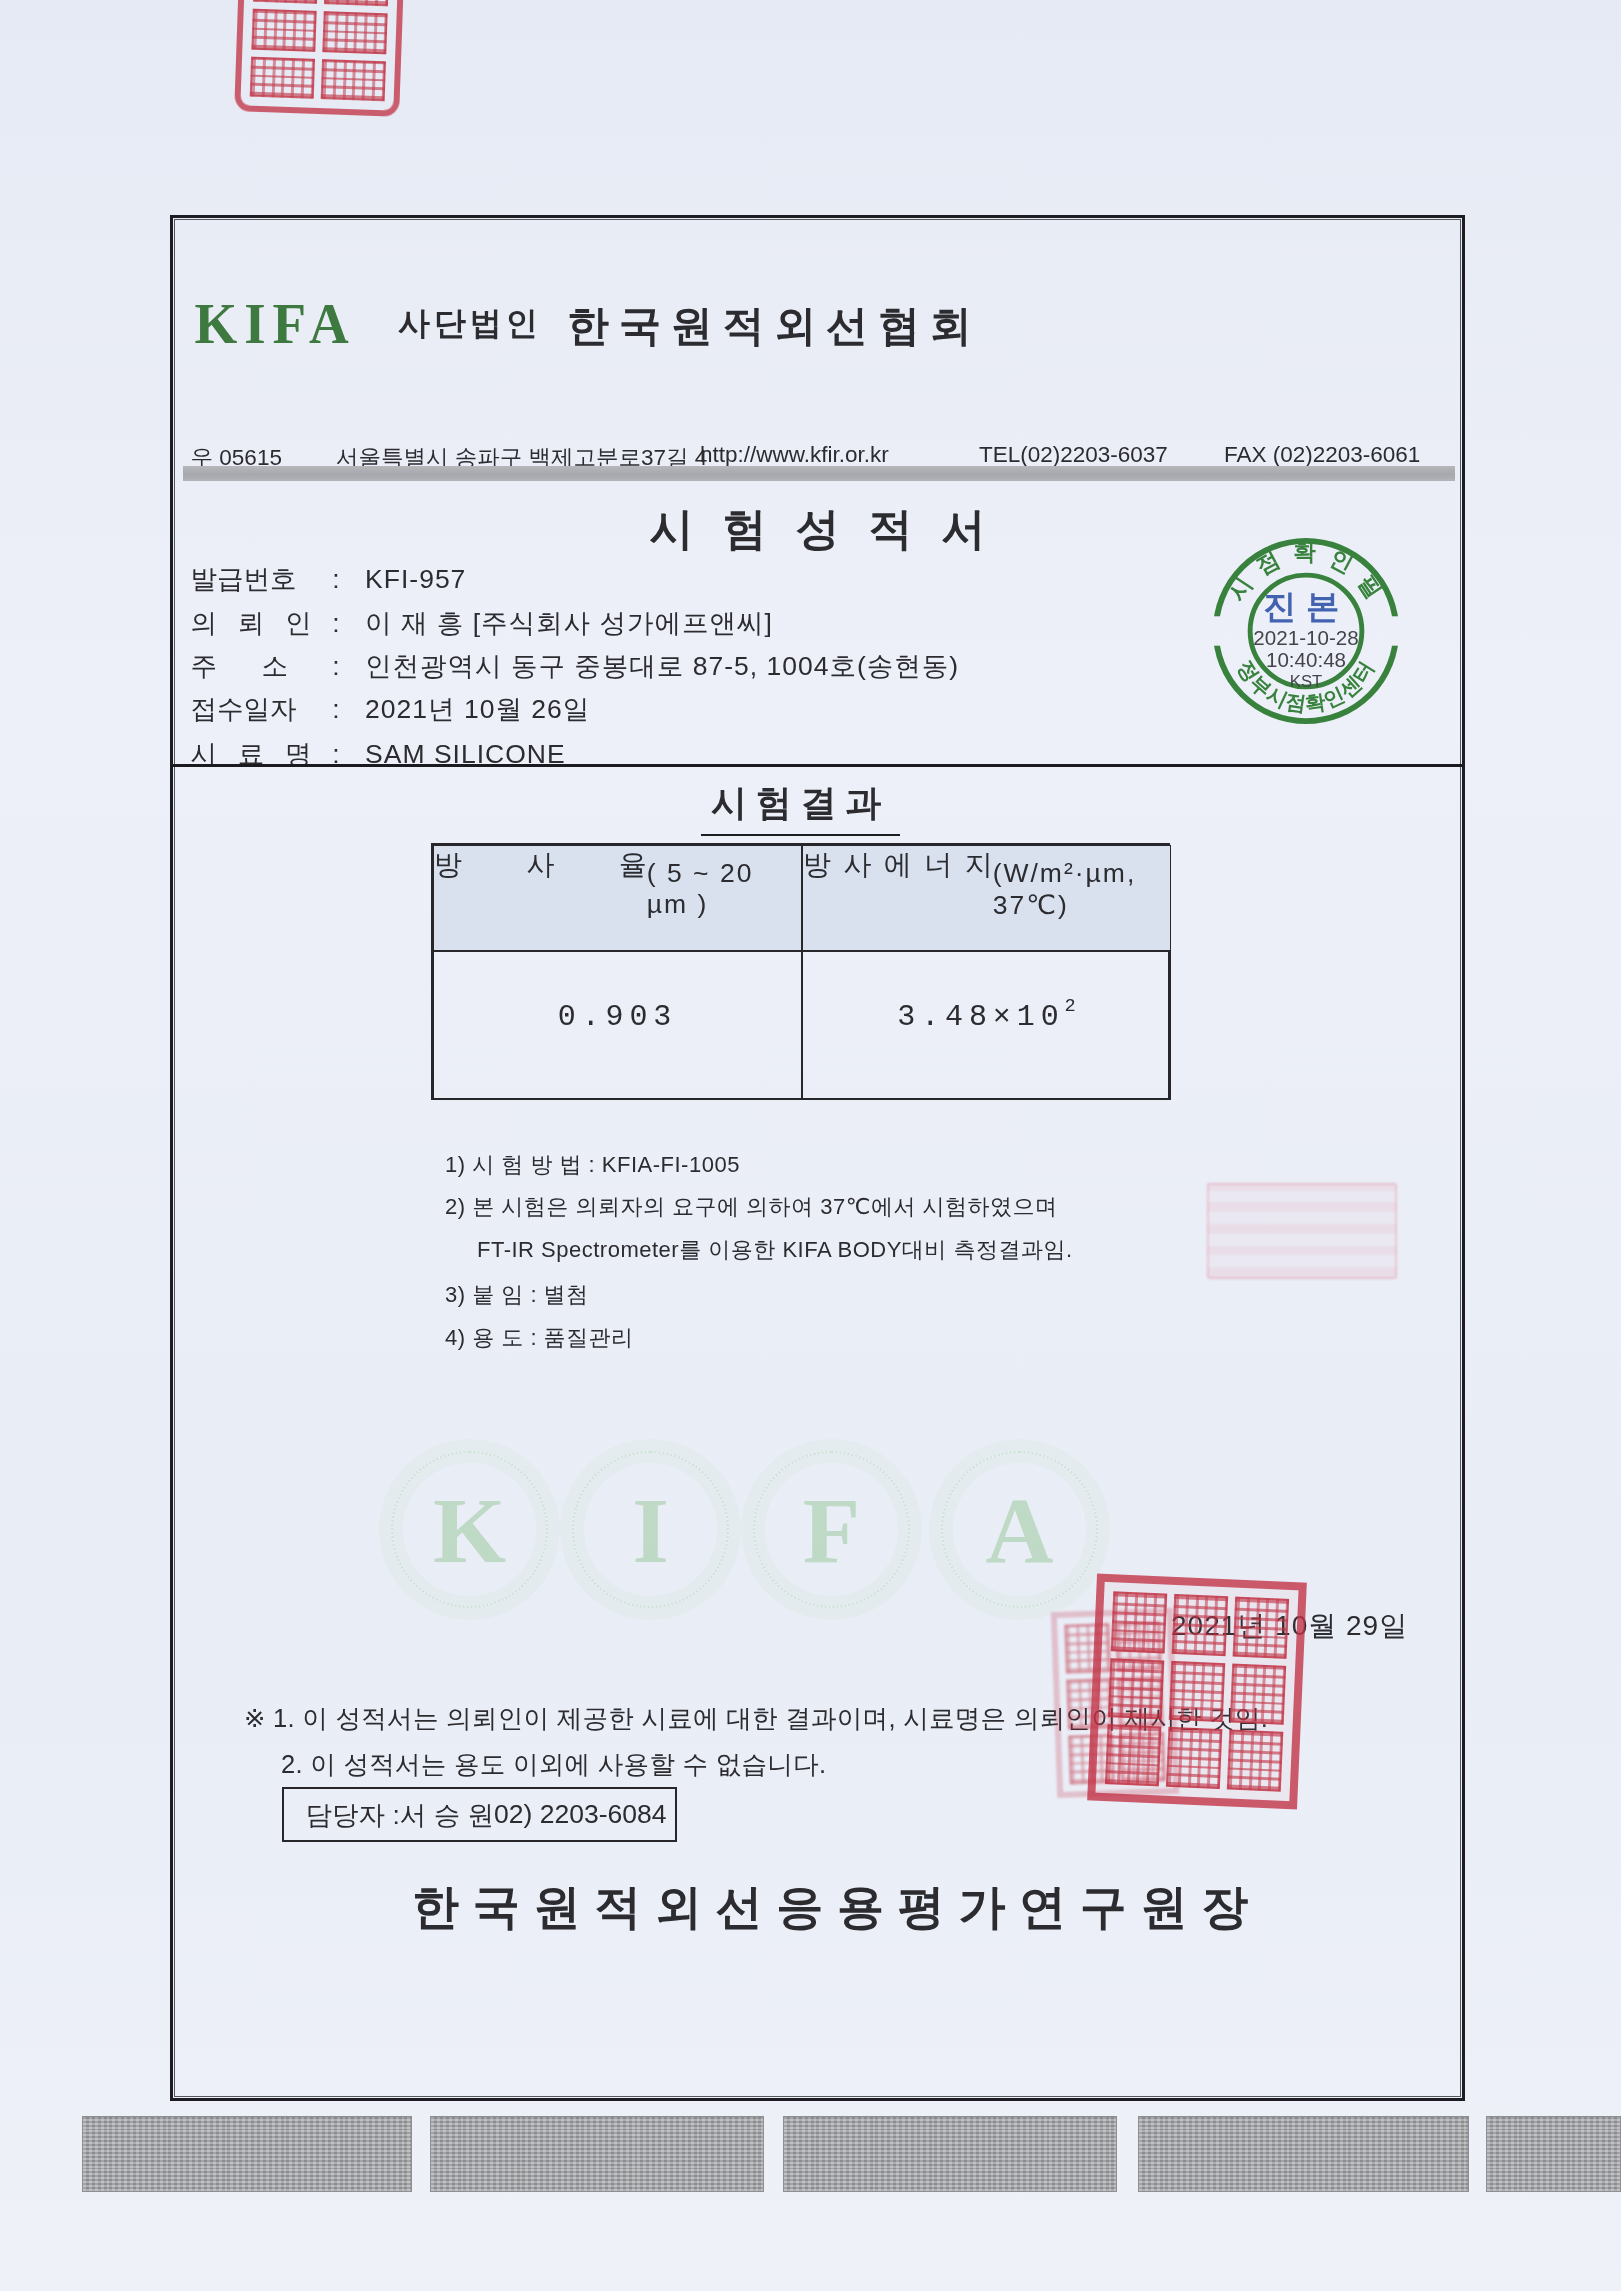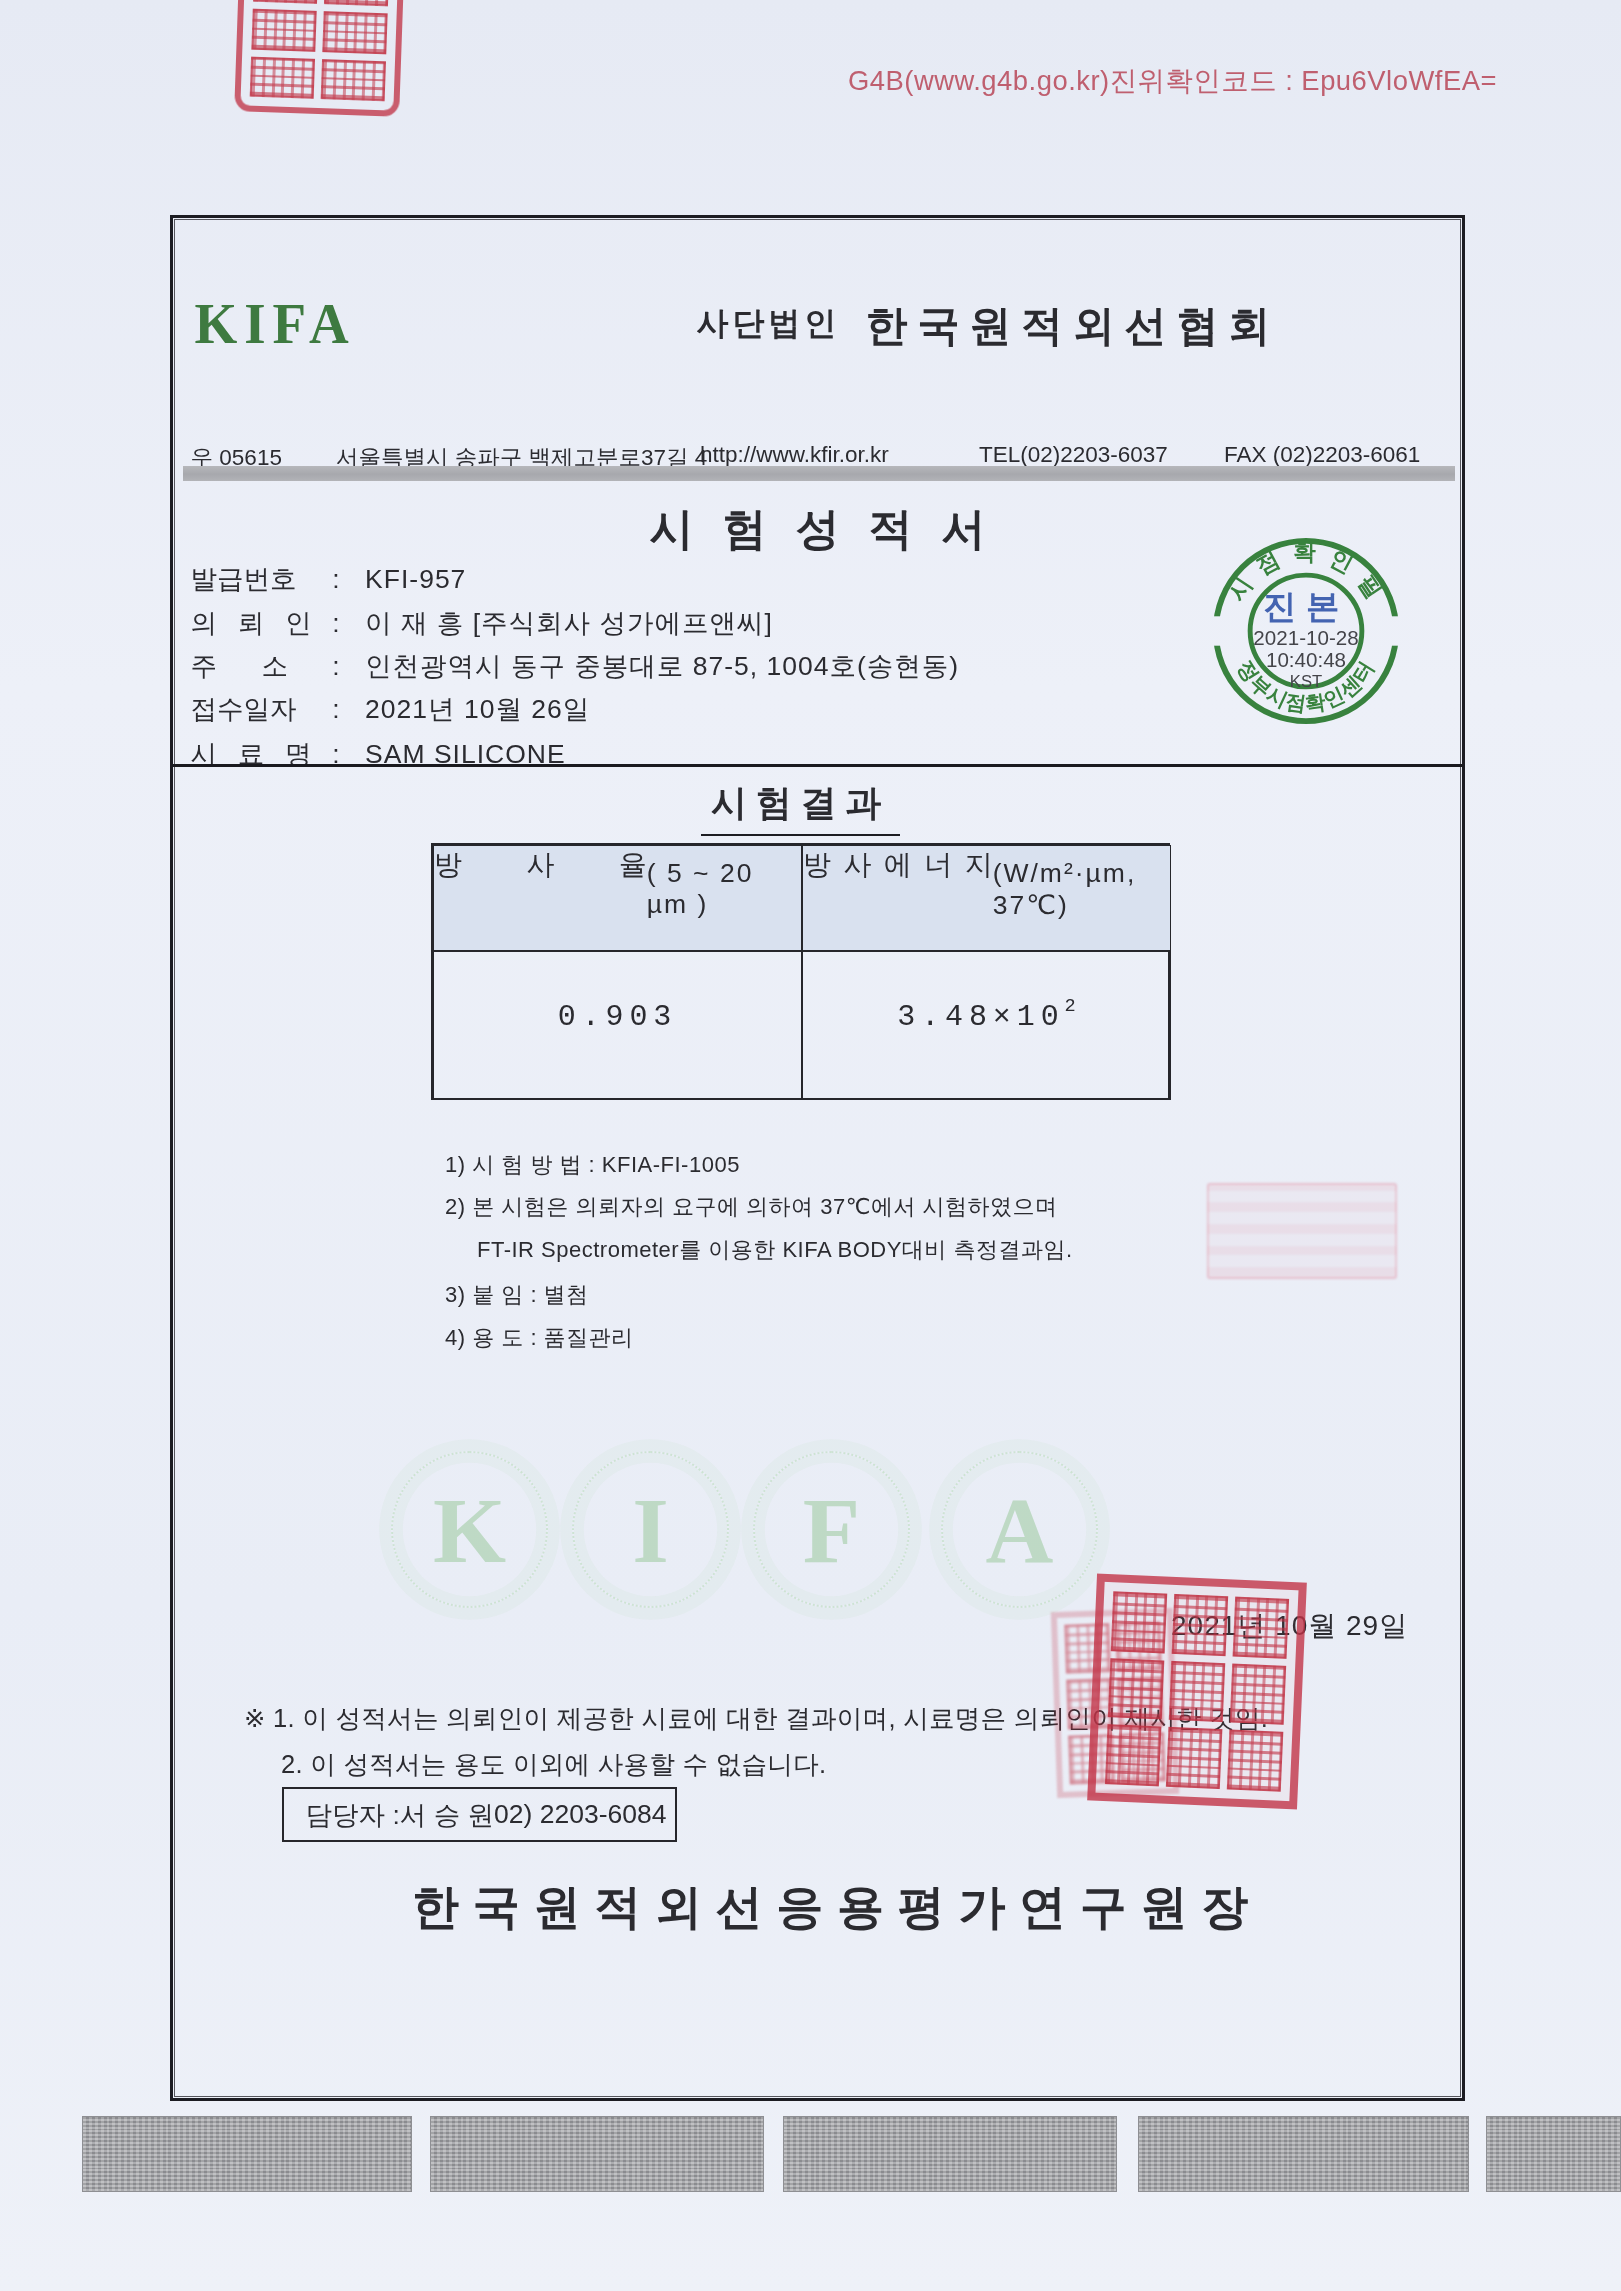--- a/index.html
+++ b/index.html
@@ -41,21 +41,21 @@
   .doc::before { content:""; position:absolute; inset:1px; border:1px solid #55555c; pointer-events:none; }
 
   .abs { position:absolute; }
 
   
   .kifa-logo {
     left:21.6px; top:74px; font-family:"Liberation Serif","DejaVu Serif",serif;
     font-weight:bold; font-size:55px; letter-spacing:6.9px; color:#3e7a40;
     transform:scaleY(1.05);
   }
-  .org-line { left:225px; top:80px; width:882px; text-align:right; white-space:nowrap; }
+  .org-line { left:225px; top:80px; width:882px; text-align:left; white-space:nowrap; }
   .org-prefix { font-size:32px; font-weight:bold; letter-spacing:3.9px; vertical-align:5.9px; margin-right:25.5px; }
   .org-name  { font-size:42px; font-weight:bold; letter-spacing:9.8px; }
   .org-sub   { left:225px; top:149px; width:882px; text-align:center; font-size:30px; letter-spacing:2px; white-space:pre; }
 
   .addr-row { top:224px; left:0; width:100%; font-size:22.5px; white-space:nowrap; }
   .addr-row span { position:absolute; top:0; }
   .a-postal  { left:17.6px; }
   .a-street  { left:163px; }
   .a-web     { left:527px; }
   .a-tel     { left:806px; }
@@ -152,21 +152,20 @@
 
   <div class="stamp-topleft">
     <div class="sealcell"></div>
     <div class="sealcell"></div>
     <div class="sealcell"></div>
     <div class="sealcell"></div>
     <div class="sealcell"></div>
     <div class="sealcell"></div>
   </div>
 
-  <div class="g4b">G4B(www.g4b.go.kr)진위확인코드 : Epu6VloWfEA=</div>
 
   <div class="doc">
 
     <div class="abs kifa-logo">KIFA</div>
     <div class="abs org-line">
       <span class="org-prefix">사단법인</span><span class="org-name">한국원적외선협회</span>
     </div>
 
     <div class="abs addr-row">
       <span class="a-postal">우 05615</span>

